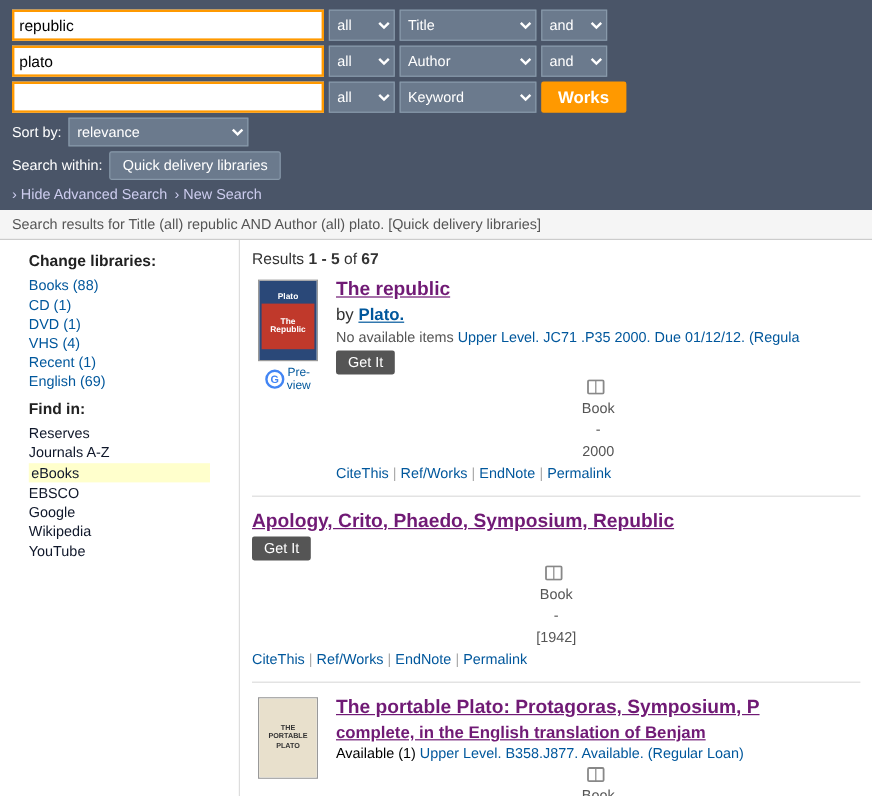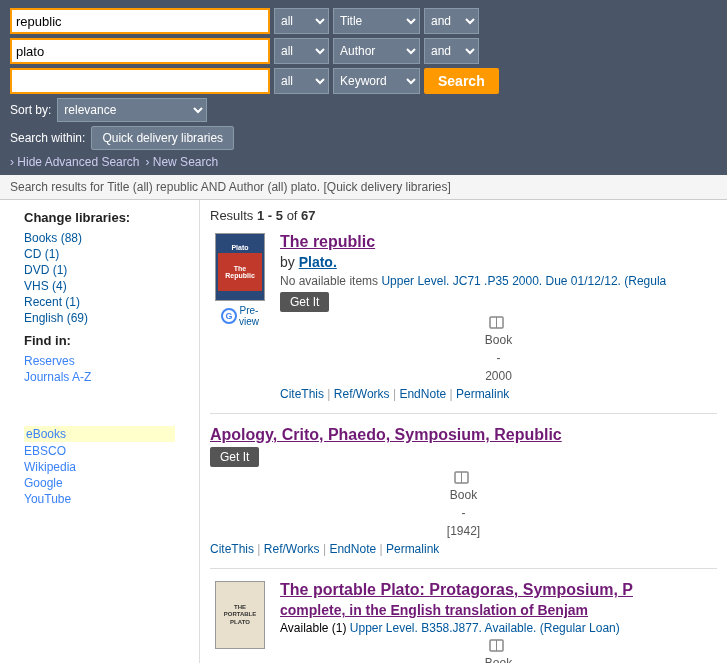--- a/index.html
+++ b/index.html
@@ -30,21 +30,21 @@
     .select-small {
       height: 26px;
       font-size: 12px;
       background: #6b7a8d;
       color: #fff;
       border: 1px solid #8899aa;
       padding: 0 2px;
       cursor: pointer;
     }
     .select-all { width: 55px; }
-    .select-field { width: 87px; }
+    .select-field { width: 114px; }
     .select-connector { width: 55px; }
     .btn-search {
       background: #f90;
       color: #fff;
       border: none;
       height: 26px;
       padding: 0 14px;
       font-size: 14px;
       font-weight: bold;
       cursor: pointer;
@@ -151,21 +151,21 @@
     .limit-item {
       font-size: 12px;
       margin-bottom: 2px;
     }
     .limit-item a { color: #00579c; text-decoration: none; cursor: pointer; }
     .find-in-items { margin-top: 2px; }
     .find-in-item {
       font-size: 12px;
       margin-bottom: 2px;
     }
-    .find-in-item a { color: #3b82f6; text-decoration: none; cursor: pointer; margin-top: 40px; }
+    .find-in-item a { color: #0f172a; text-decoration: none; cursor: pointer; }
     .find-in-item.highlight a {
       background: #ffffcc;
       display: inline-block;
       width: 100%;
       padding: 1px 2px;
     }
 
     
     .results-area {
       flex: 1;
@@ -330,21 +330,21 @@
   </div>
 
   <div class="search-row">
     <input class="search-text-input empty" type="text" style="">
     <select class="select-small select-all">
       <option>all</option>
     </select>
     <select class="select-small select-field">
       <option>Keyword</option>
     </select>
-    <button class="btn-search">Search</button>
+    <button class="btn-search">Works</button>
   </div>
 
   <div class="sort-row">
     <span class="sort-label">Sort by:</span>
     <select class="select-sort">
       <option>relevance</option>
     </select>
   </div>
 
   <div class="within-row">
@@ -375,22 +375,22 @@
       <div class="limit-item"><a>Recent (1)</a></div>
       <div class="limit-item"><a>English (69)</a></div>
     </div>
 
     <div class="sidebar-section-title">Find in:</div>
     <div class="find-in-items">
       <div class="find-in-item"><a>Reserves</a></div>
       <div class="find-in-item"><a>Journals A-Z</a></div>
       <div class="find-in-item highlight"><a>eBooks</a></div>
       <div class="find-in-item"><a>EBSCO</a></div>
+      <div class="find-in-item"><a>Google</a></div>
       <div class="find-in-item"><a>Wikipedia</a></div>
-      <div class="find-in-item"><a>Google</a></div>
       <div class="find-in-item"><a>YouTube</a></div>
     </div>
   </div>
 
   <div class="results-area">
     <div class="results-count">
       <span>Results</span>
       <strong>1 - 5</strong>
       <span>of</span>
       <strong>67</strong>

